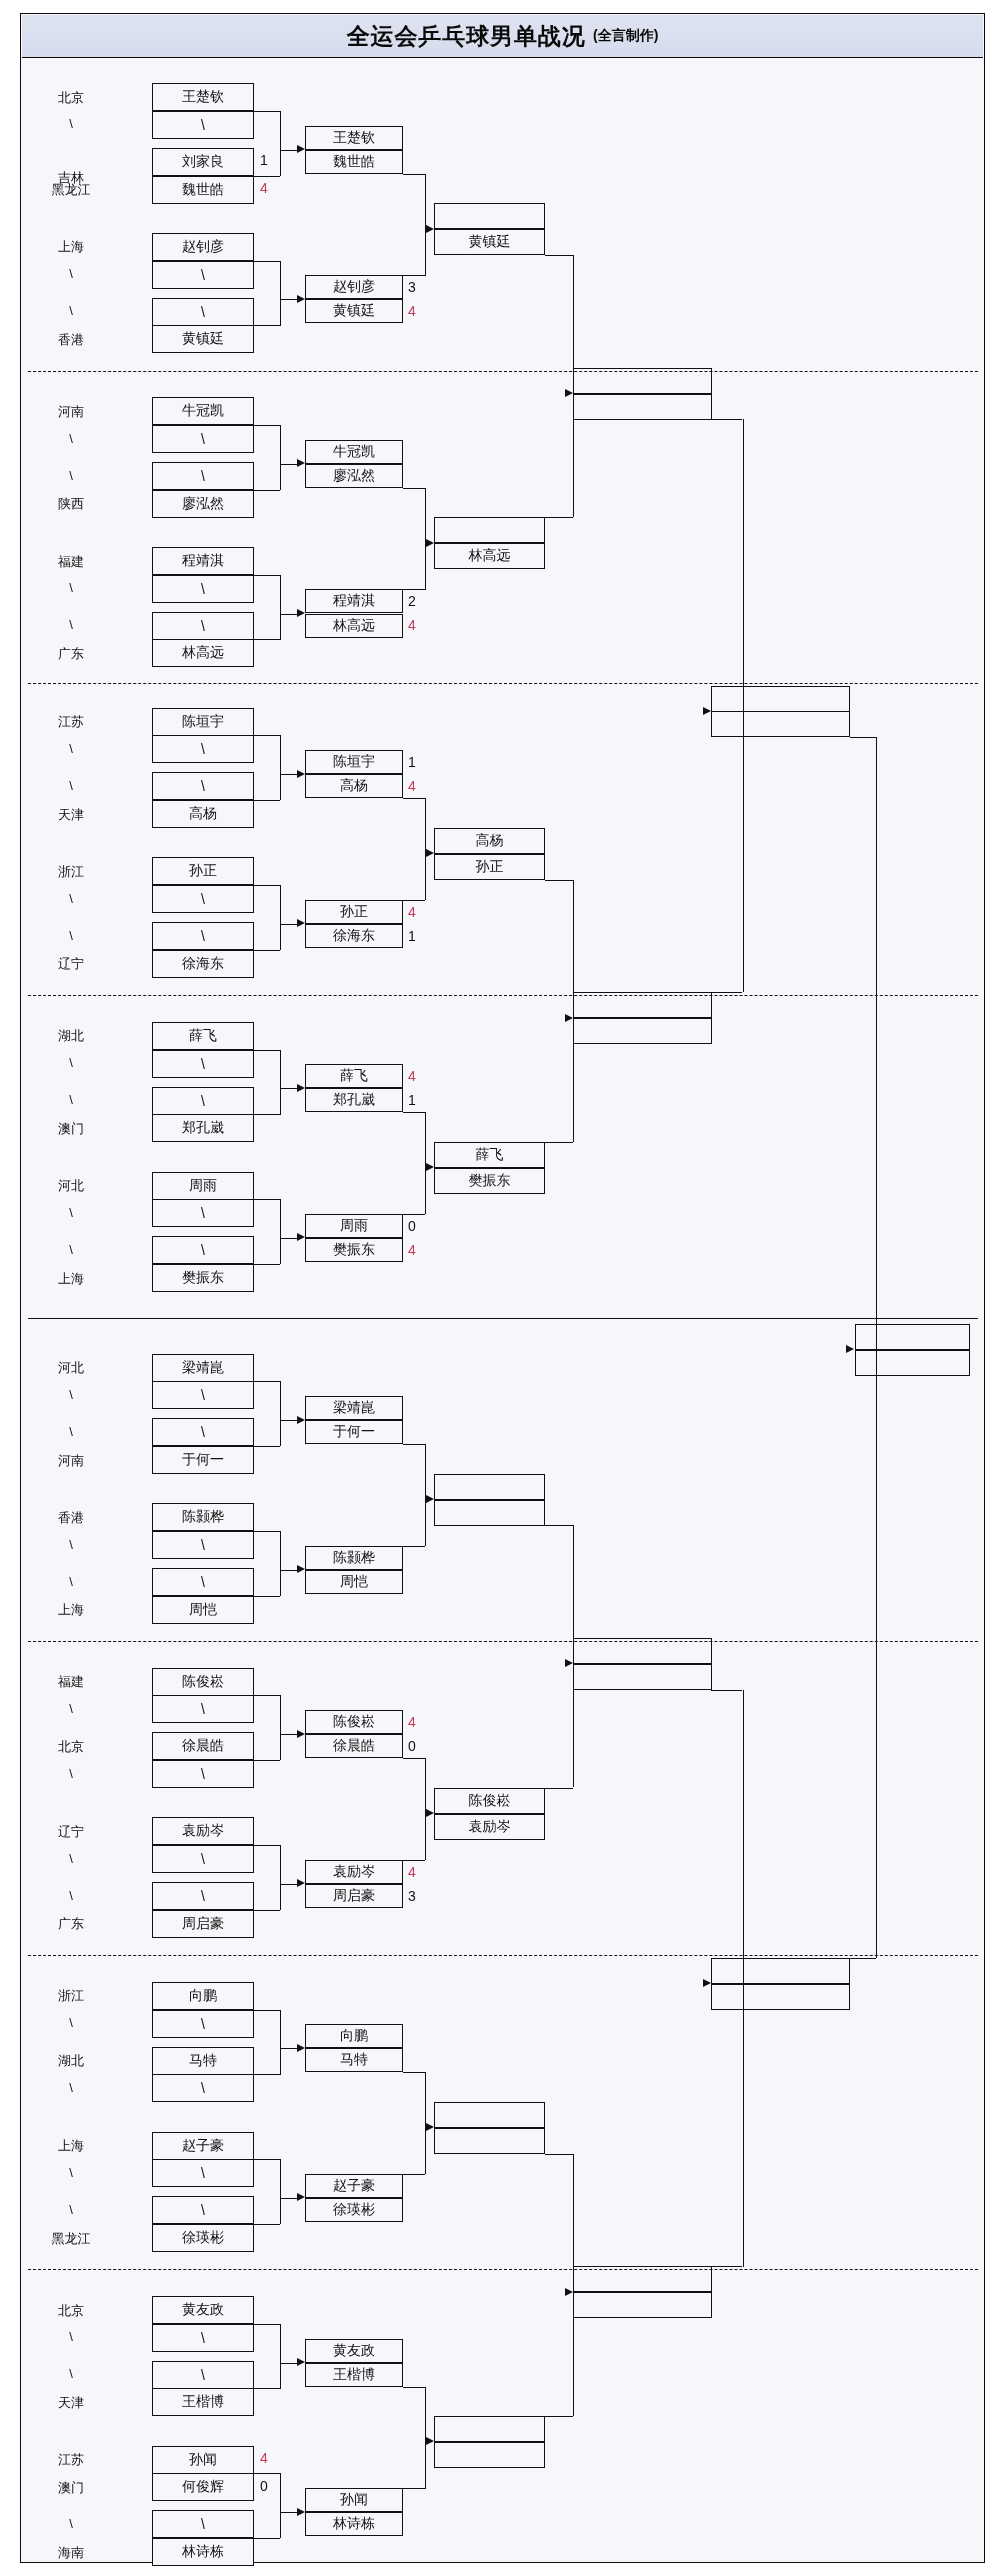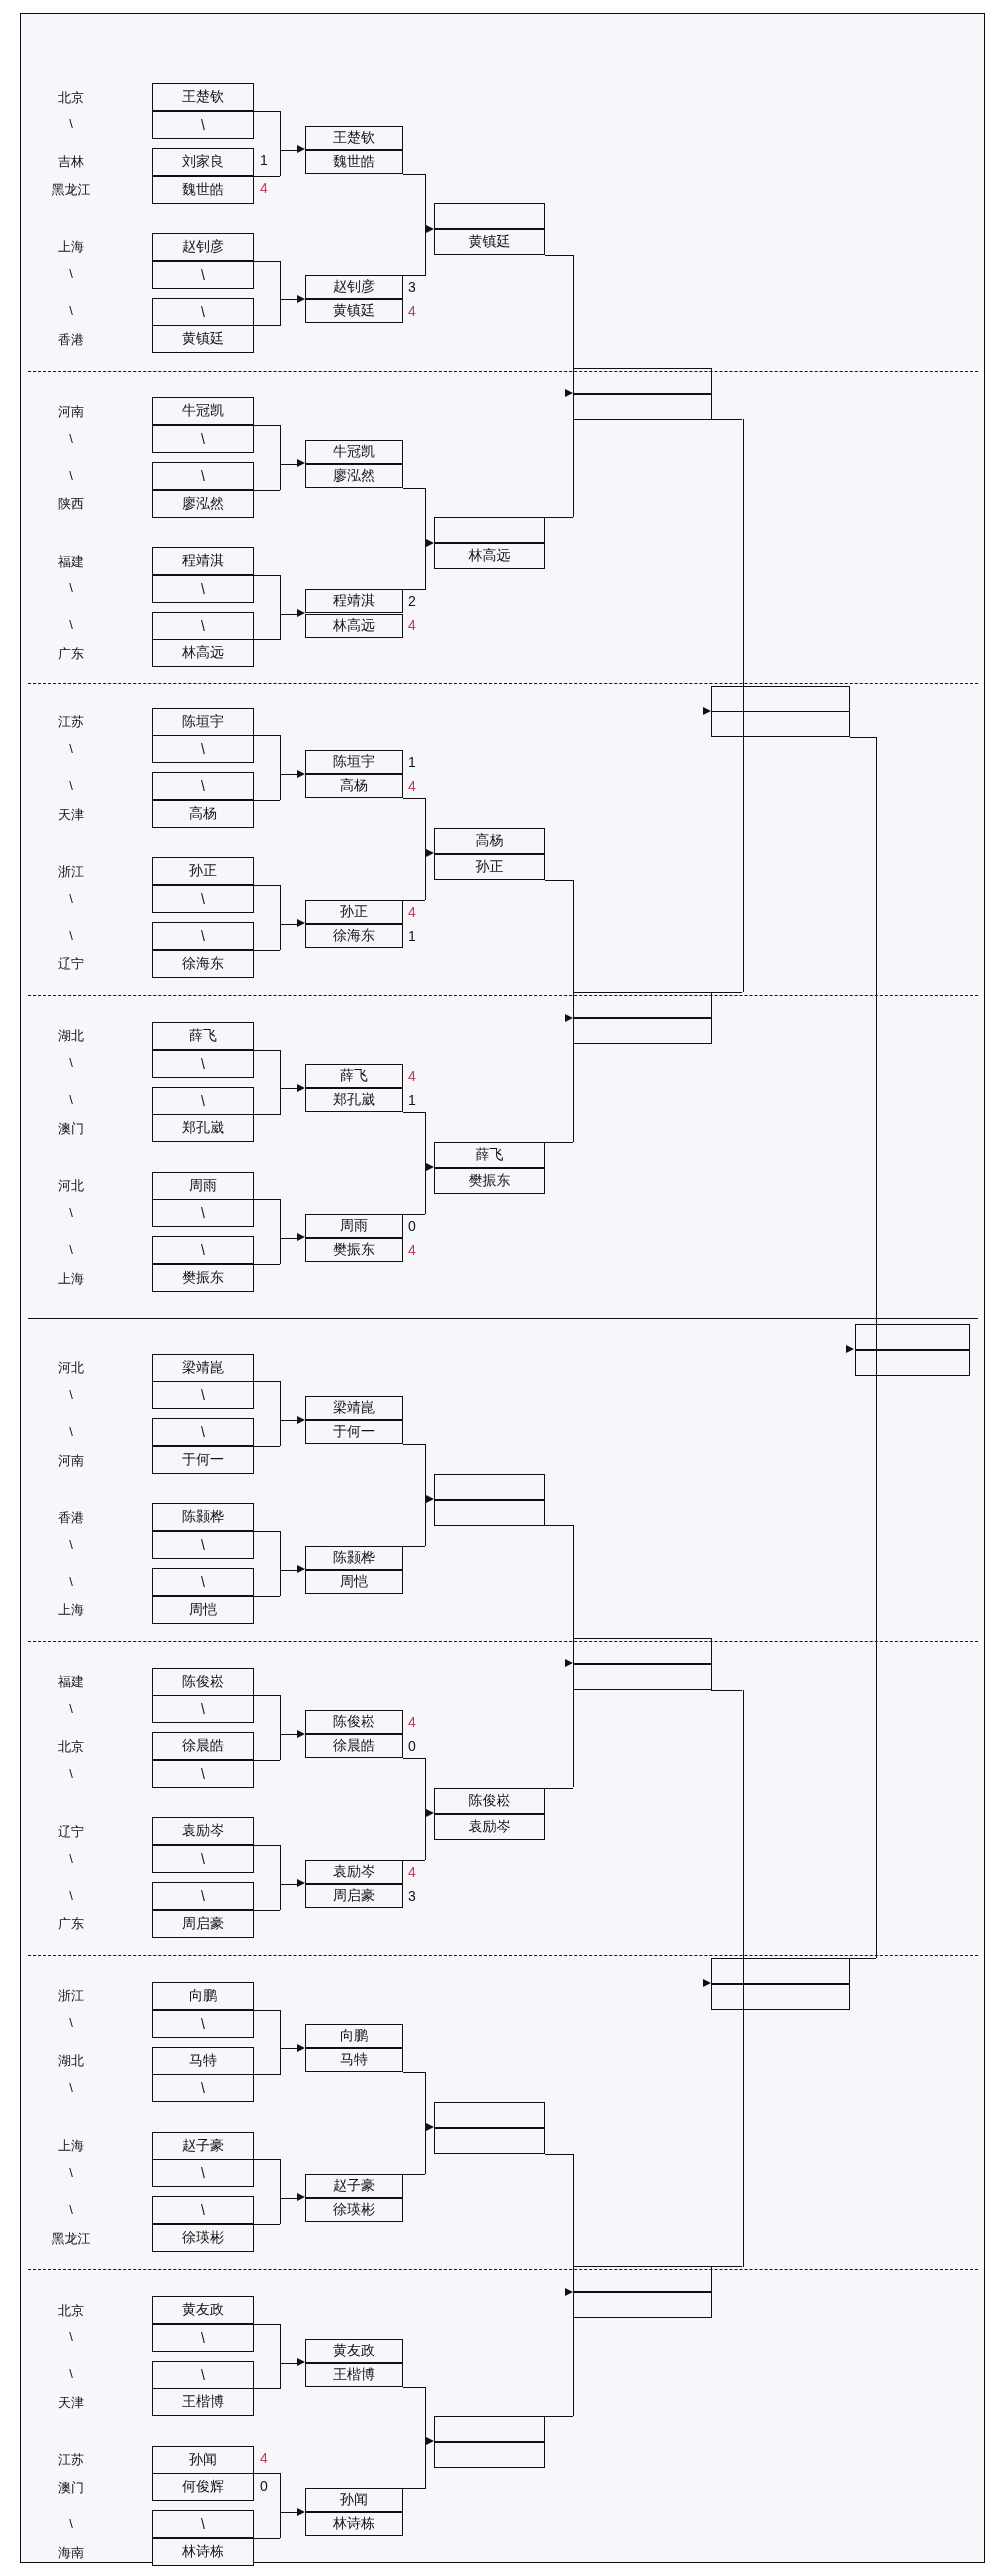--- a/index.html
+++ b/index.html
@@ -47,27 +47,31 @@
   
   .hsep{position:absolute;height:0;border-top:1.8px solid #111;}
 </style>
 </head>
 <body>
 
 <div id="page">
 
   <div class="frame"></div>
 
+  <div class="titlebar">
+    <span class="title-main">全运会乒乓球男单战况</span>
+    <span class="title-sub">(全言制作)</span>
+  </div>
 
   <div id="canvas">
       <div class="prov" style="left: 37px; top: 89px; width: 68px;">北京</div>
       <div class="bx r1" style="left: 152px; top: 83px; width: 102px; height: 28px;">王楚钦</div>
       <div class="prov" style="left: 37px; top: 116px; width: 68px;">\</div>
       <div class="bx r1" style="left: 152px; top: 111px; width: 102px; height: 28px;">\</div>
-      <div class="prov" style="left: 37px; top: 153px; width: 68px;">吉林</div>
+      <div class="prov" style="left: 37px; top: 169px; width: 68px;">吉林</div>
       <div class="bx r1" style="left: 152px; top: 148px; width: 102px; height: 28px;">刘家良</div>
       <div class="score" style="left: 260px; top: 152px; width: 15px;">1</div>
       <div class="prov" style="left: 37px; top: 181px; width: 68px;">黑龙江</div>
       <div class="bx r1" style="left: 152px; top: 176px; width: 102px; height: 28px;">魏世皓</div>
       <div class="score win" style="left: 260px; top: 180px; width: 15px;">4</div>
       <div class="prov" style="left: 37px; top: 238px; width: 68px;">上海</div>
       <div class="bx r1" style="left: 152px; top: 233px; width: 102px; height: 28px;">赵钊彦</div>
       <div class="prov" style="left: 37px; top: 266px; width: 68px;">\</div>
       <div class="bx r1" style="left: 152px; top: 261px; width: 102px; height: 28px;">\</div>
       <div class="prov" style="left: 37px; top: 303px; width: 68px;">\</div>

